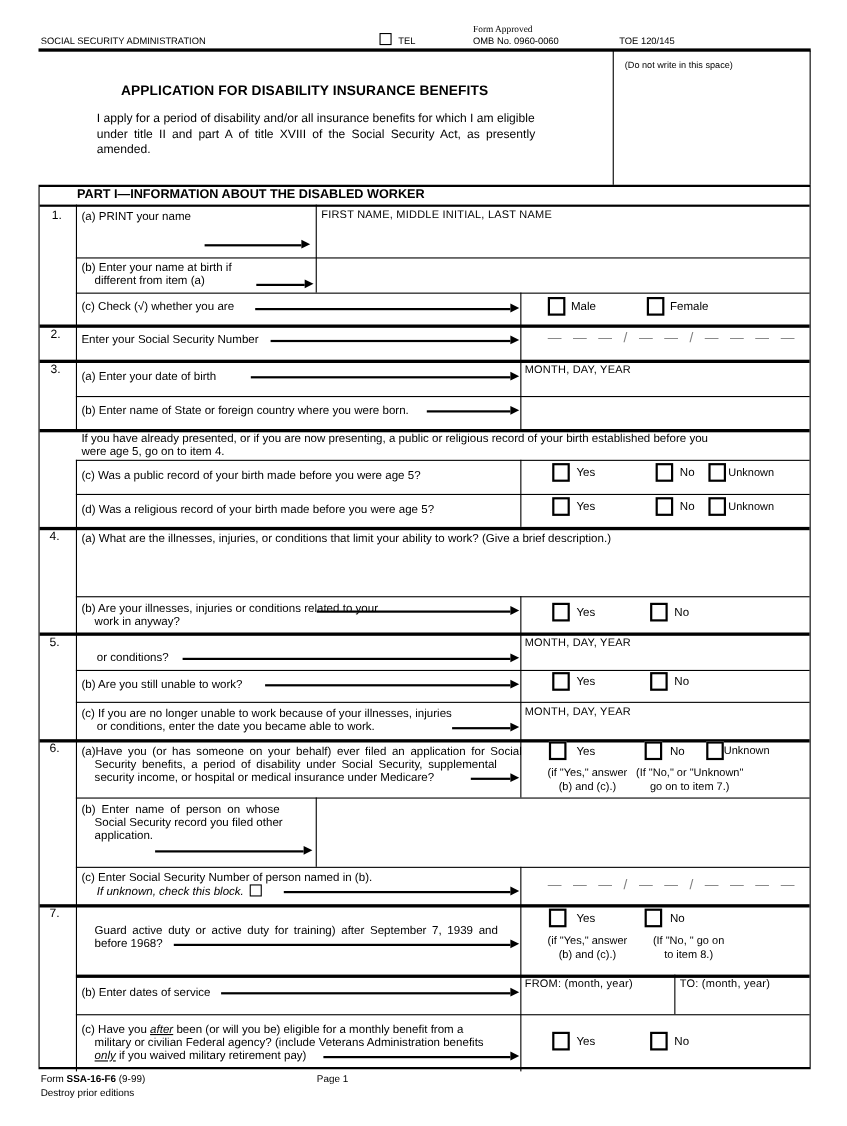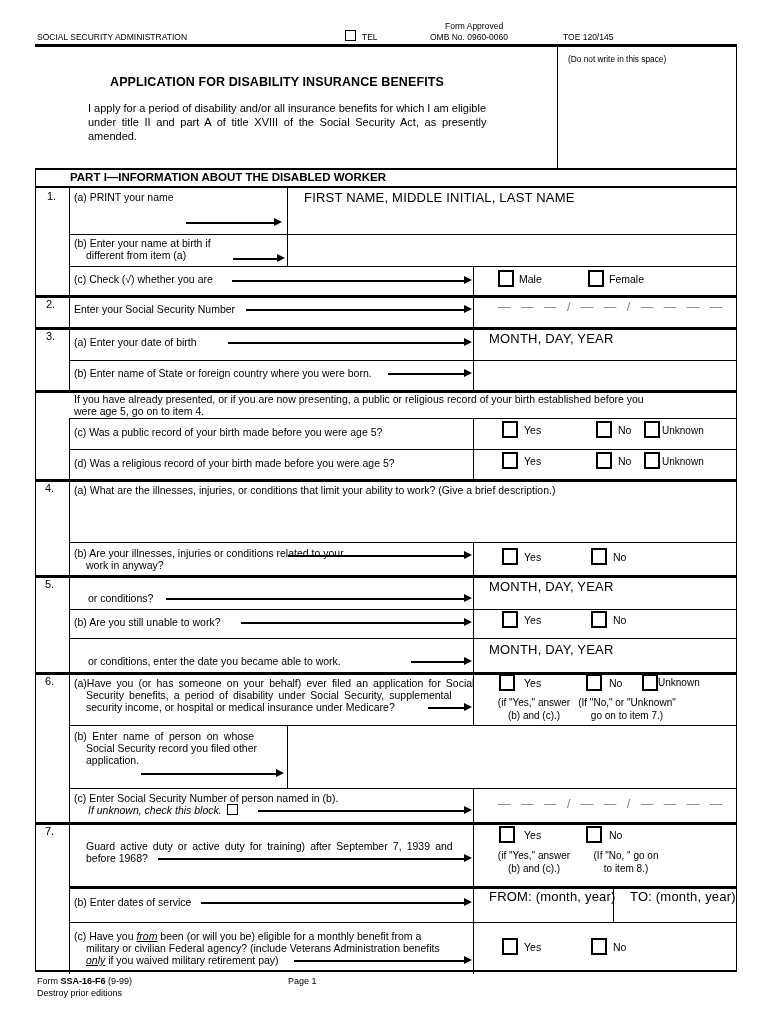--- a/index.html
+++ b/index.html
@@ -1,21 +1,21 @@
 <!DOCTYPE html>
 <html><head>
 <meta charset="utf-8">
 <style>
   html,body{margin:0;padding:0;background:#fff;}
   .page{position:relative;width:770px;height:1024px;background:#fff;
         font-family:"Liberation Sans","DejaVu Sans",sans-serif;color:#000;overflow:hidden;}
   .abs{position:absolute;}
   .lbl{font-size:10.5px;line-height:12px;white-space:nowrap;}
   .sm{font-size:8.5px;white-space:nowrap;}
-  .cap{font-size:13px;letter-spacing:.2px;white-space:nowrap;margin-left:12px;}
+  .cap{font-size:10px;letter-spacing:.2px;white-space:nowrap;}
   .num{font-size:11px;}
   .opt{font-size:10.5px;white-space:nowrap;}
   .optsm{font-size:10px;white-space:nowrap;text-align:center;}
   .cb{position:absolute;width:12px;height:13px;border:2.3px solid #000;background:#fff;}
   .cbh{position:absolute;width:9px;height:9px;border:1.8px solid #000;background:#fff;}
   .cbs{display:inline-block;width:9px;height:9px;border:1.5px solid #000;background:#fff;
        vertical-align:-1px;margin-left:5px;}
   .hl{position:absolute;height:1.3px;background:#000;}
   .hl2{position:absolute;height:1.6px;background:#000;}
   .hlt{position:absolute;height:2.6px;background:#000;}
@@ -39,21 +39,21 @@
   .field{position:absolute;background:transparent;}
 </style>
 </head>
 <body>
 
 <div class="page">
 
   <span class="abs sm" style="left:37px;top:32px;">SOCIAL SECURITY ADMINISTRATION</span>
   <div class="cbh" style="left:345px;top:30px;"></div>
   <span class="abs sm" style="left:362px;top:32px;">TEL</span>
-  <span class="abs sm" style="left:445px;top:21px;">Form Approved</span>
+  <span class="abs sm" style="left:430px;top:21px;font-family:Liberation Serif, serif;">Form Approved</span>
   <span class="abs sm" style="left:430px;top:32px;">OMB No. 0960-0060</span>
   <span class="abs sm" style="left:563px;top:32px;">TOE 120/145</span>
   <div class="hlt" style="left:35px;top:44px;width:702px;"></div>
 
   <div class="abs" style="left:557px;top:46px;width:180px;height:122px;border-left:1.4px solid #000;border-right:1.4px solid #000;box-sizing:border-box;">
     <span class="sm" style="display:block;margin:8px 0 0 10px;font-size:8.3px;">(Do not write in this space)</span>
   </div>
 
   <span class="abs title" style="left:110px;top:75px;">APPLICATION FOR DISABILITY INSURANCE BENEFITS</span>
   <span class="abs intro" style="left:88px;top:101px;">I apply for a period of disability and/or all insurance benefits for which I am eligible</span>
@@ -168,20 +168,21 @@
     <span class="abs cap" style="left:441px;top:409px;">MONTH, DAY, YEAR</span>
     <div class="field" style="left:438px;top:418px;width:260px;height:19px;"></div>
 
     <span class="abs lbl" style="left:38px;top:446px;">(b)  Are you still unable to work?</span>
     <div class="arrow" style="left:205px;top:452px;width:223px;"></div>
     <div class="cb" style="left:466px;top:441px;"></div>
     <span class="abs opt" style="left:488px;top:444px;">Yes</span>
     <div class="cb" style="left:555px;top:441px;"></div>
     <span class="abs opt" style="left:577px;top:444px;">No</span>
 
+    <span class="abs lbl" style="left:38px;top:473px;">(c)  If you are no longer unable to work because of your illnesses, injuries</span>
     <span class="abs lbl" style="left:52px;top:485px;">or conditions, enter the date you became able to work.</span>
     <div class="arrow" style="left:375px;top:491px;width:53px;"></div>
     <span class="abs cap" style="left:441px;top:472px;">MONTH, DAY, YEAR</span>
     <div class="field" style="left:438px;top:481px;width:260px;height:19px;"></div>
 
     <span class="abs lbl ws2" style="left:38px;top:507px;">(a)Have you (or has someone on your behalf) ever filed an application for Social</span>
     <span class="abs lbl ws2" style="left:50px;top:519px;">Security benefits, a period of disability under Social Security, supplemental</span>
     <span class="abs lbl" style="left:50px;top:531px;">security income, or hospital or medical insurance under Medicare?</span>
     <div class="arrow" style="left:392px;top:537px;width:36px;"></div>
     <div class="cb" style="left:463px;top:504px;"></div>
@@ -226,21 +227,21 @@
       <span>to item 8.)</span>
     </div>
 
     <span class="abs lbl" style="left:38px;top:726px;">(b)  Enter dates of service</span>
     <div class="arrow" style="left:165px;top:732px;width:263px;"></div>
     <span class="abs cap" style="left:441px;top:719px;">FROM: (month, year)</span>
     <span class="abs cap" style="left:582px;top:719px;">TO: (month, year)</span>
     <div class="field" style="left:438px;top:728px;width:138px;height:22px;"></div>
     <div class="field" style="left:579px;top:728px;width:119px;height:22px;"></div>
 
-    <span class="abs lbl" style="left:38px;top:760px;"><span>(c) Have you </span><span class="iu">from</span><span> been (or will you be) eligible for a monthly benefit from a</span></span>
+    <span class="abs lbl" style="left:38px;top:760px;"><span>(c) Have you </span><span class="iu">after</span><span> been (or will you be) eligible for a monthly benefit from a</span></span>
     <span class="abs lbl" style="left:50px;top:772px;">military or civilian Federal agency? (include Veterans Administration benefits</span>
     <span class="abs lbl" style="left:50px;top:784px;"><span class="iu">only</span><span> if you waived military retirement pay)</span></span>
     <div class="arrow" style="left:258px;top:790px;width:170px;"></div>
     <div class="cb" style="left:466px;top:768px;"></div>
     <span class="abs opt" style="left:488px;top:771px;">Yes</span>
     <div class="cb" style="left:555px;top:768px;"></div>
     <span class="abs opt" style="left:577px;top:771px;">No</span>
 
   </div>
 

